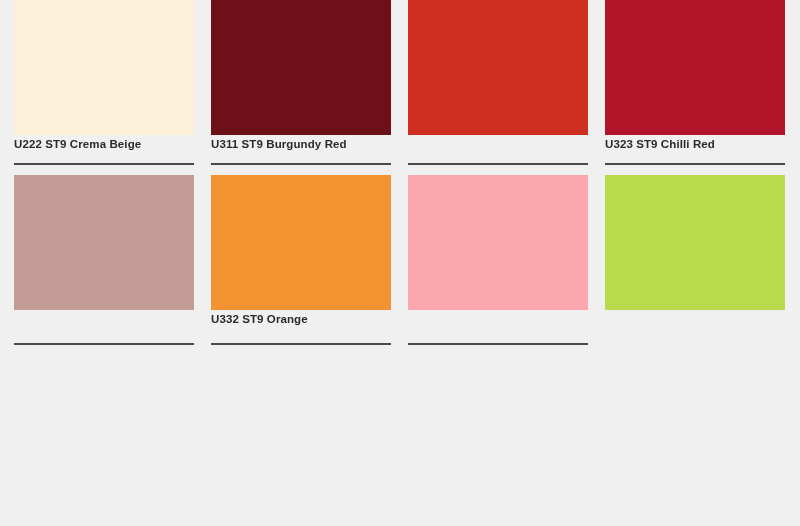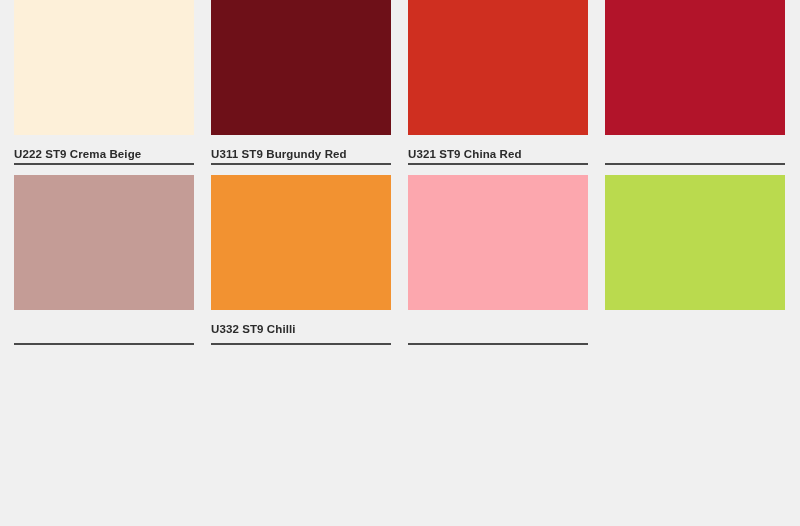--- a/index.html
+++ b/index.html
@@ -44,21 +44,21 @@
     background: #4a4a4a;
   }
 
   .swatch-chip {
     width: 180px;
     height: 135px;
     display: block;
   }
 
   .swatch-label {
-    margin-top: 12px;
+    margin-top: 2px;
     font-size: 11.5px;
     font-weight: bold;
     color: #2b2b2b;
     letter-spacing: 0.1px;
     line-height: 14px;
     white-space: nowrap;
   }
 </style>
 </head>
 <body style="background: rgb(240, 240, 240);">
@@ -67,31 +67,31 @@
     <div class="swatch-cell has-rule">
       <div class="swatch-chip" style="background-color: rgb(253, 240, 217);"></div>
       <div class="swatch-label">U222 ST9 Crema Beige</div>
     </div>
     <div class="swatch-cell has-rule">
       <div class="swatch-chip" style="background-color: rgb(110, 16, 24);"></div>
       <div class="swatch-label">U311 ST9 Burgundy Red</div>
     </div>
     <div class="swatch-cell has-rule">
       <div class="swatch-chip" style="background-color: rgb(207, 47, 32);"></div>
-      <div class="swatch-label">U321 ST9 China Red</div>
     </div>
     <div class="swatch-cell has-rule">
       <div class="swatch-chip" style="background-color: rgb(178, 20, 42);"></div>
+      <div class="swatch-label">U323 ST9 Chilli Red</div>
     </div>
     <div class="swatch-cell has-rule">
       <div class="swatch-chip" style="background-color: rgb(196, 156, 150);"></div>
     </div>
     <div class="swatch-cell has-rule">
       <div class="swatch-chip" style="background-color: rgb(242, 146, 49);"></div>
-      <div class="swatch-label">U332 ST9 Chilli</div>
+      <div class="swatch-label">U332 ST9 Orange</div>
     </div>
     <div class="swatch-cell has-rule">
       <div class="swatch-chip" style="background-color: rgb(252, 167, 174);"></div>
     </div>
     <div class="swatch-cell">
       <div class="swatch-chip" style="background-color: rgb(186, 218, 78);"></div>
     </div>
   </div>
 
 </body></html>

